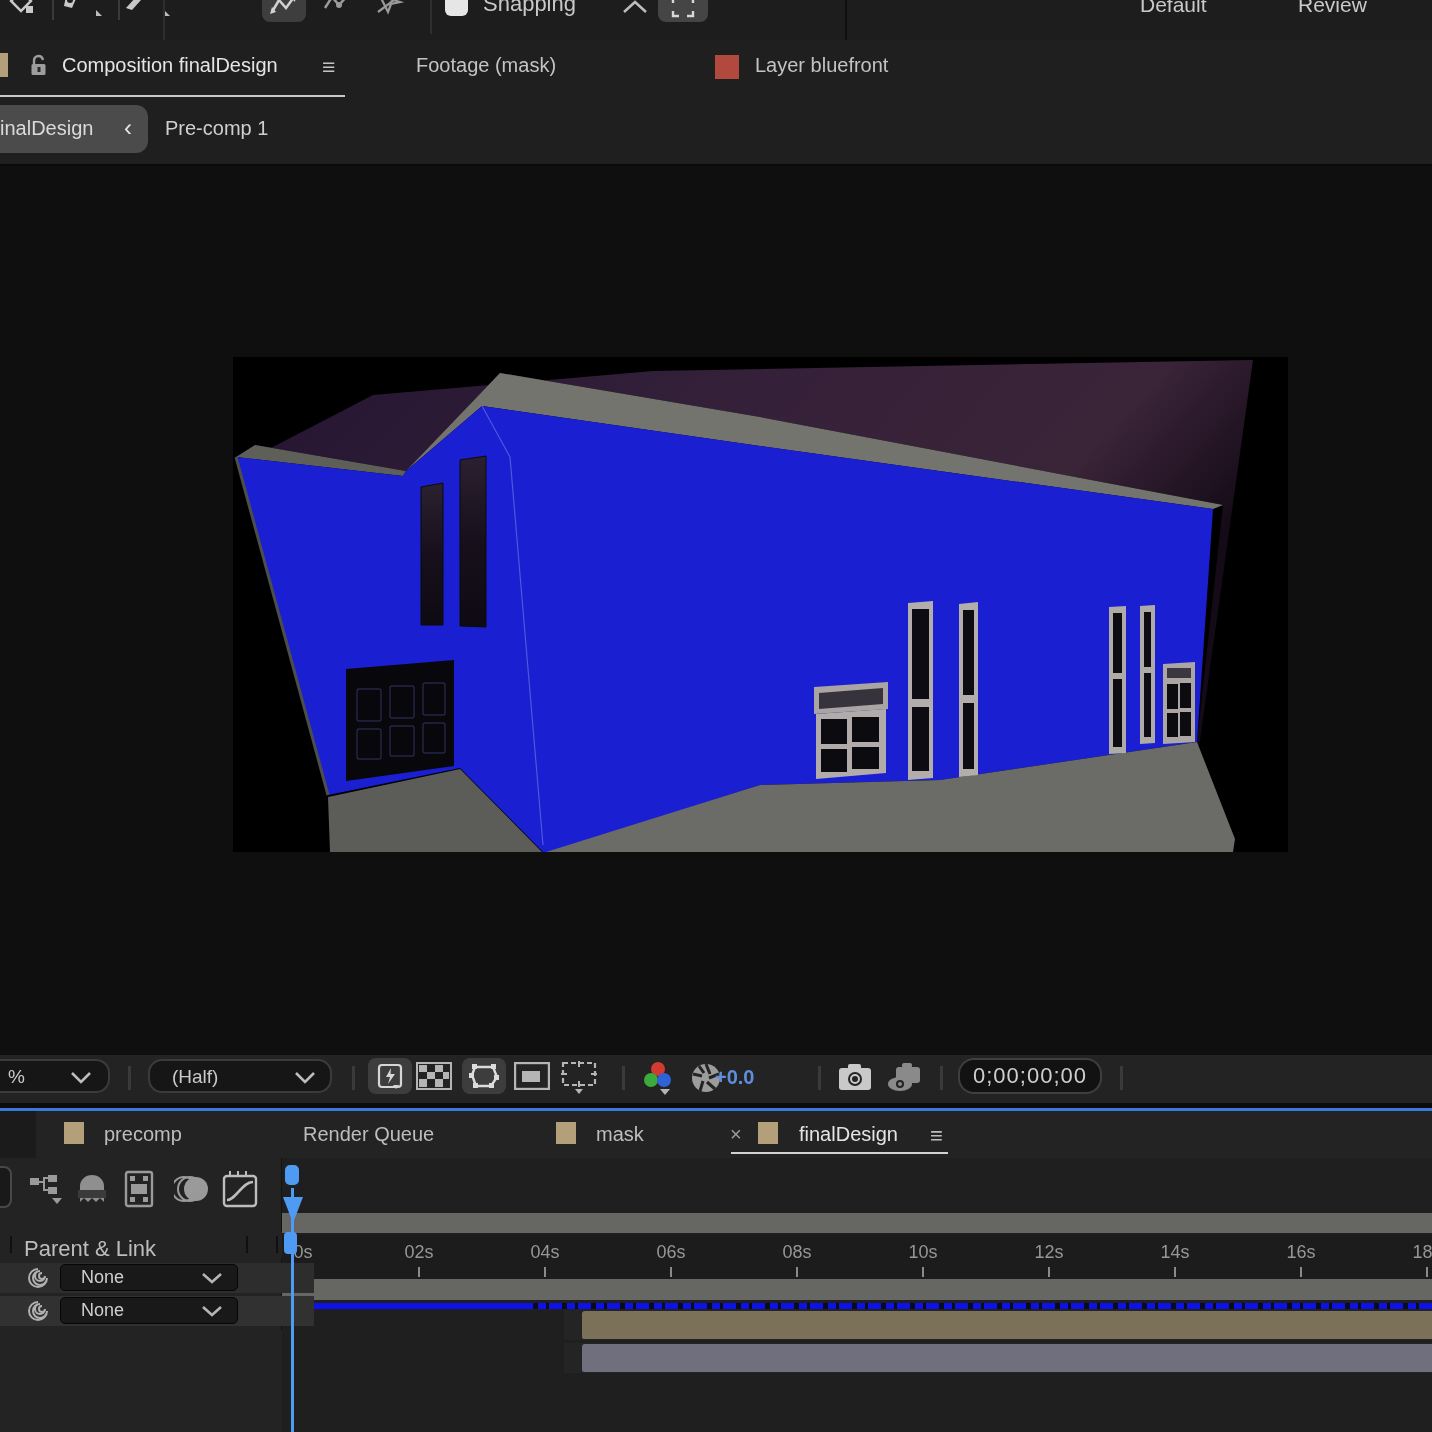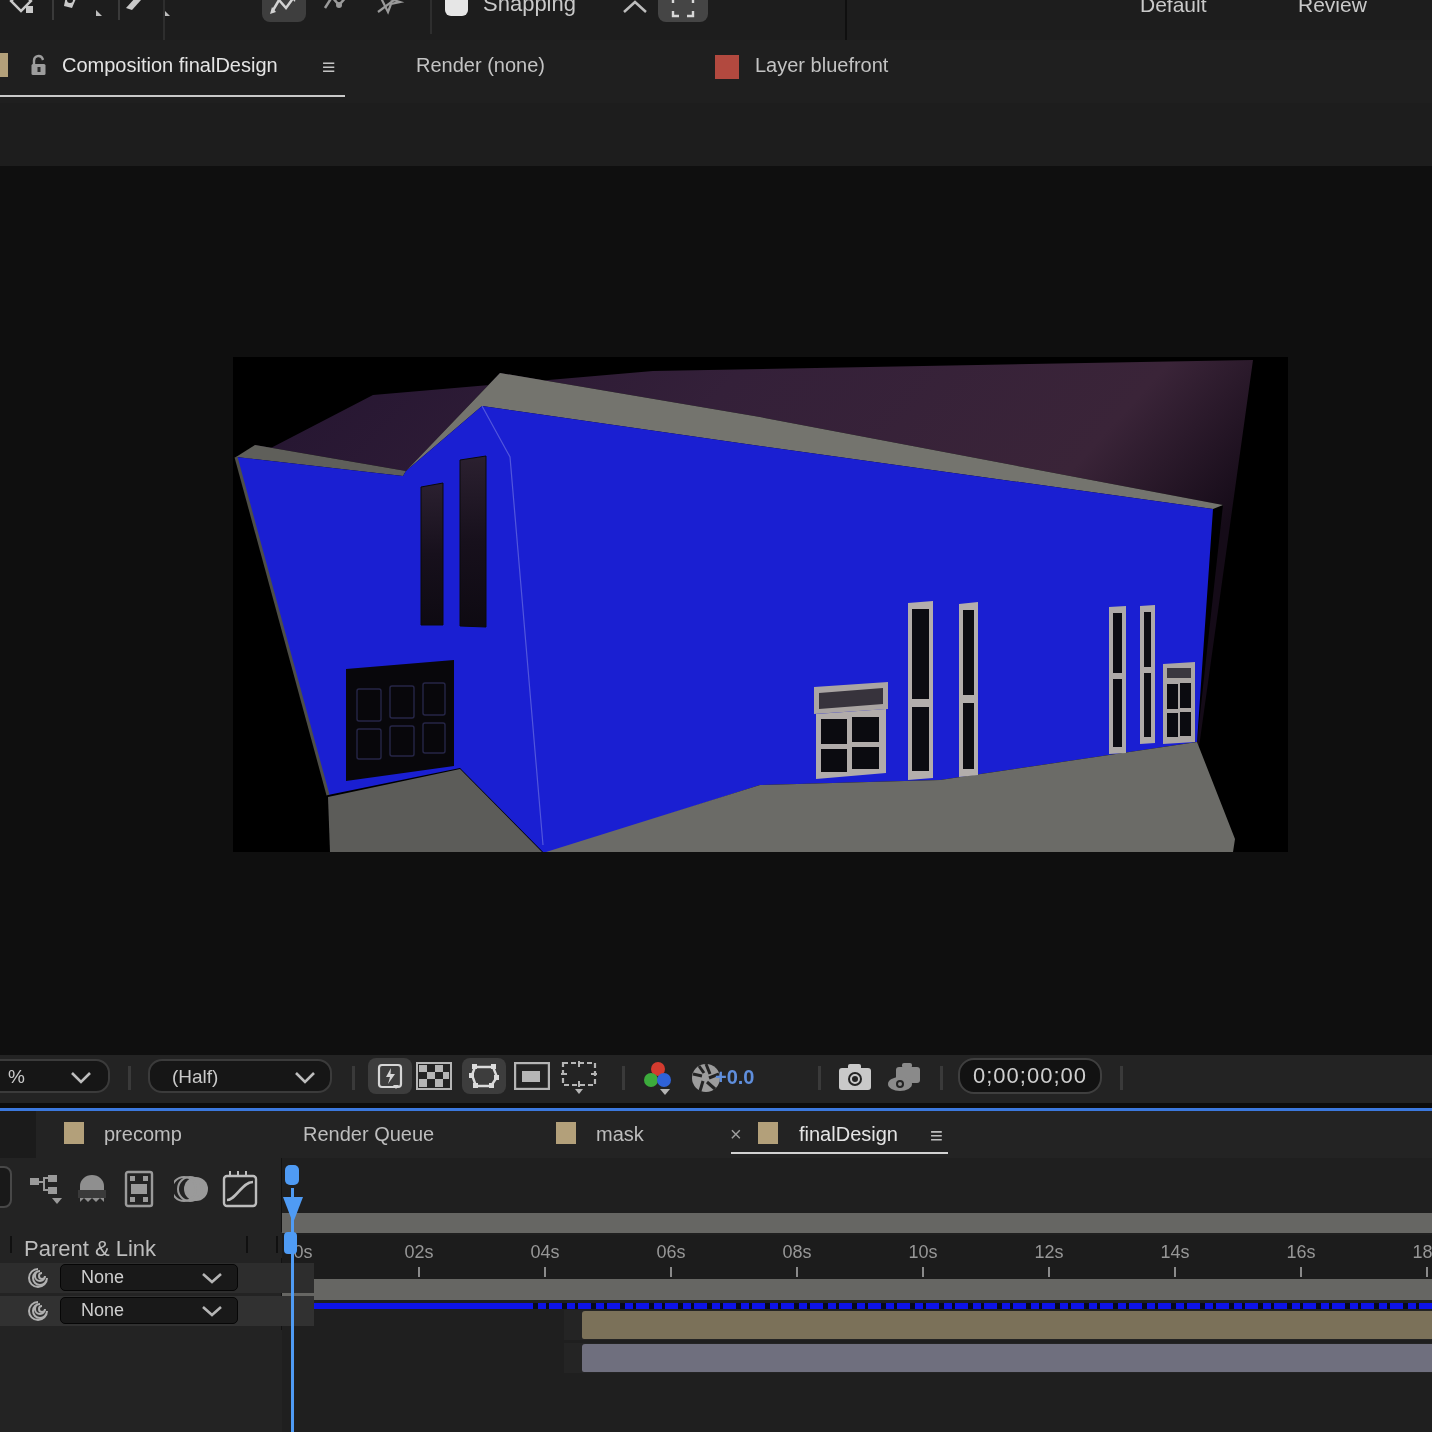--- a/index.html
+++ b/index.html
@@ -132,26 +132,33 @@
 
   <div class="abs viewer-tabs">
     <div class="abs" style="left:0;top:13px;width:8px;height:24px;background:var(--swatch-tan)"></div>
     <svg class="abs icon" style="left:28px;top:14px" width="22" height="24">
       <path d="M6 11 V6.5 A4.5 4.5 0 0 1 14.5 4.5 L15 6" fill="none" stroke="#9d9d9d" stroke-width="2.4"></path>
       <rect x="3.5" y="10" width="14" height="11" rx="1.5" fill="#9d9d9d"></rect>
       <rect x="9.5" y="13" width="3" height="5" fill="#2a2a2a"></rect>
     </svg>
     <div class="tab-label" style="left:62px;color:#e4e4e4">Composition finalDesign</div>
     <div class="tab-label" style="left:322px;font-size:23px">≡</div>
-    <div class="tab-label" style="left:416px">Render (none)</div>
+    <div class="tab-label" style="left:416px">Footage (mask)</div>
     <div class="swatch" style="left:715px;top:15px;background:var(--swatch-red)"></div>
     <div class="tab-label" style="left:755px">Layer bluefront</div>
     <div class="active-underline" style="left:0;top:55px;width:345px"></div>
   </div>
 
+  <div class="abs breadcrumb-row">
+    <div class="crumb-pill">
+      <div class="crumb-text txt">inalDesign</div>
+      <div class="crumb-chev">‹</div>
+    </div>
+    <div class="crumb-current txt">Pre-comp 1</div>
+  </div>
 
   <div class="abs viewport">
     <svg class="comp-scene" viewBox="0 0 1055 495">
       <defs>
         <linearGradient id="skyGrad" x1="0" y1="0" x2="1" y2="0.35">
           <stop offset="0" stop-color="#231430"></stop>
           <stop offset="0.45" stop-color="#342039"></stop>
           <stop offset="0.82" stop-color="#3a2438"></stop>
           <stop offset="1" stop-color="#150b18"></stop>
         </linearGradient>

